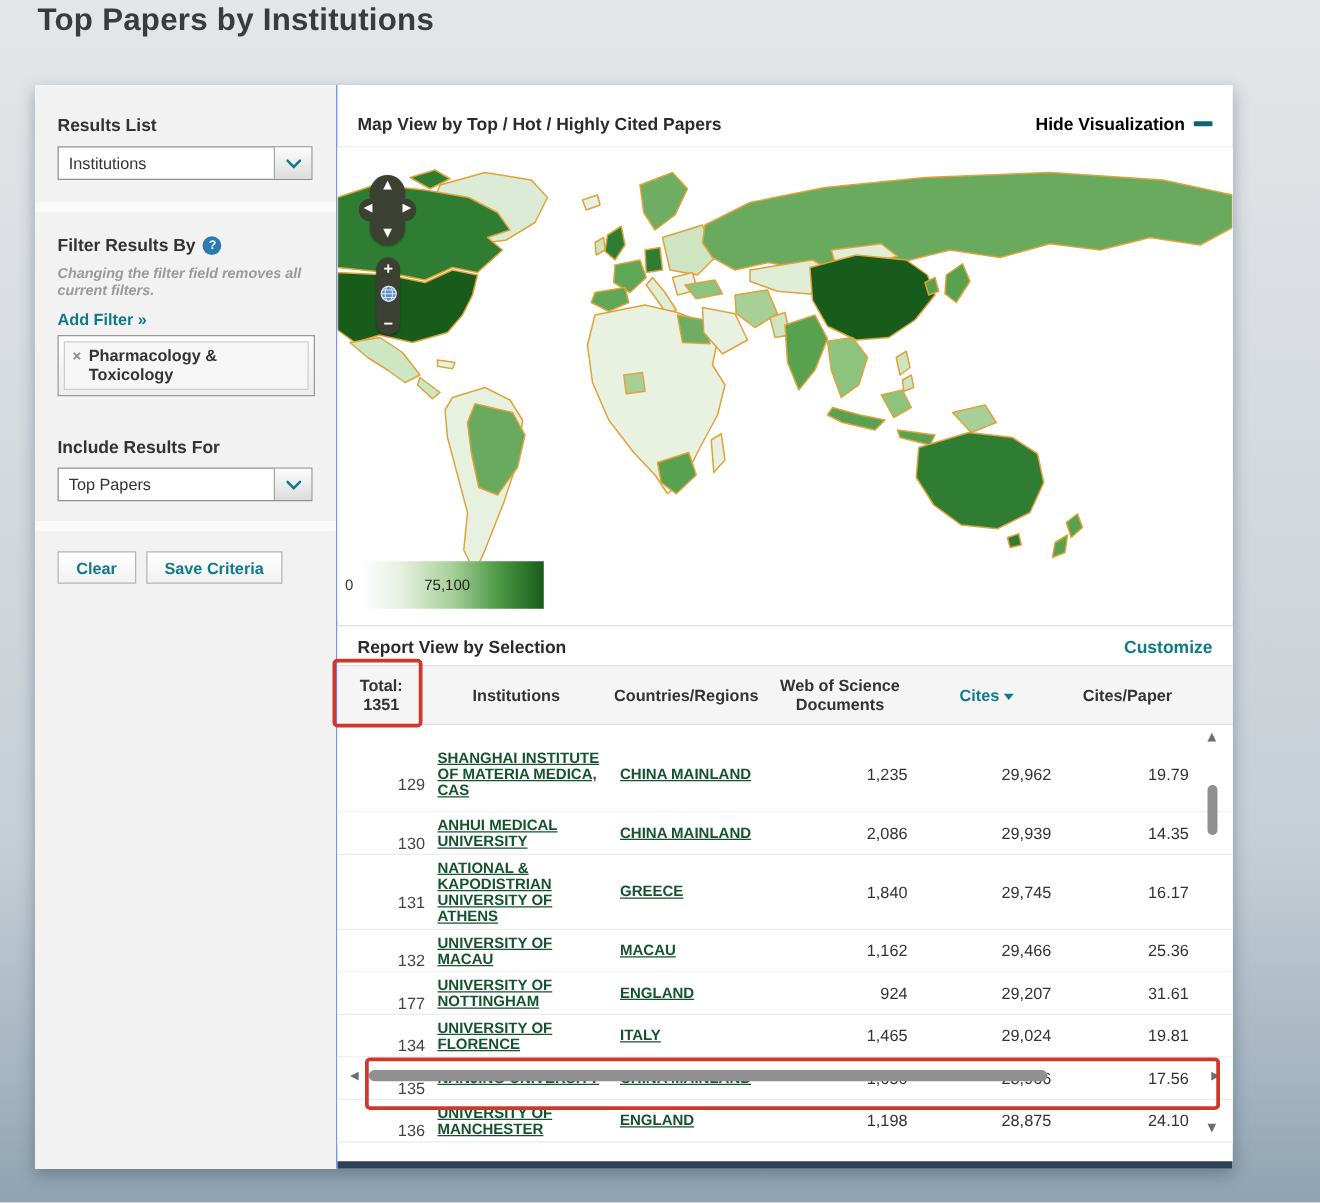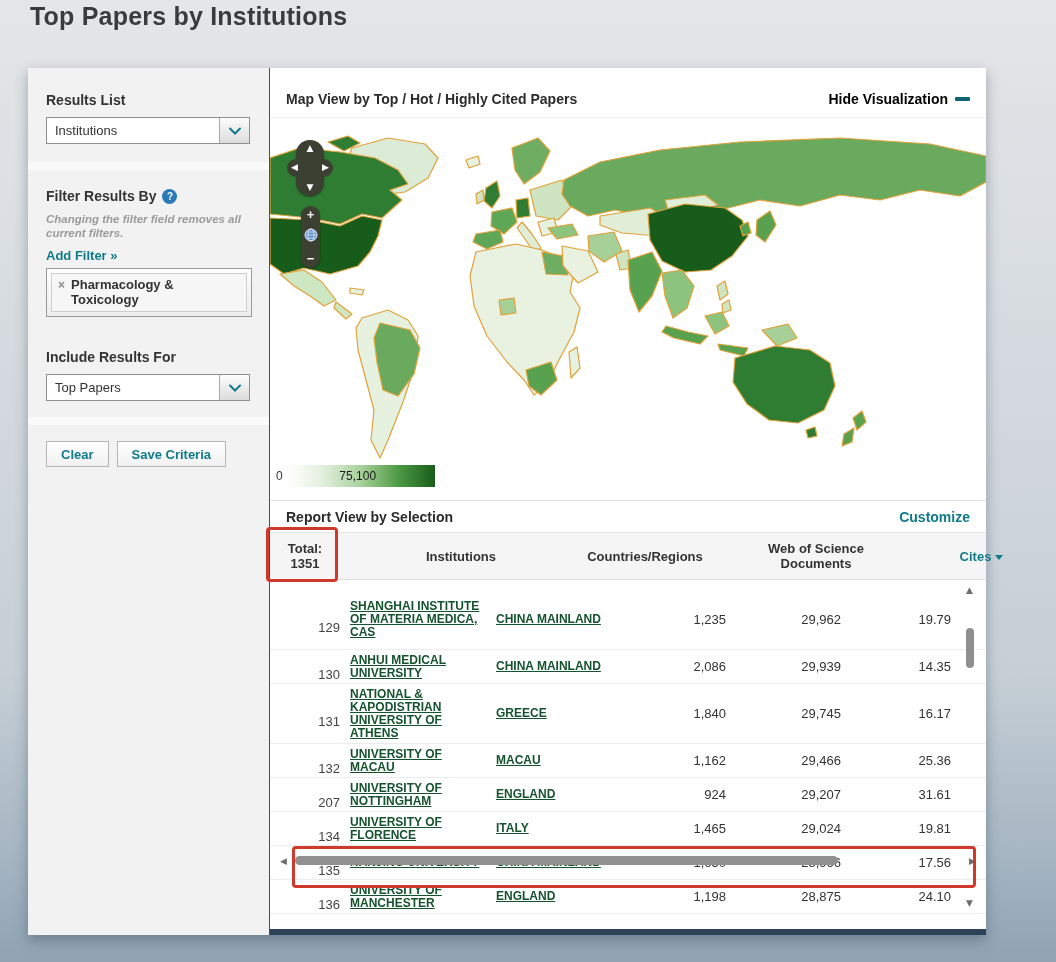--- a/index.html
+++ b/index.html
@@ -97,39 +97,38 @@
     position:absolute; left:31px; top:88px; width:19px; height:62px;
     background:#3c4033; border-radius:10px; box-shadow:0 1px 2px rgba(0,0,0,.4);
     display:flex; flex-direction:column; align-items:center; justify-content:space-between;
     padding:3px 0;
   }
   .zp-btn { color:#fff; font-size:13px; font-weight:bold; line-height:12px; cursor:pointer;}
   
   .map-legend { position:absolute; left:6px; bottom:11px; display:flex; align-items:center; gap:4px;}
   .leg-min { font-size:12px; color:#333; }
   .leg-bar {
-    position:relative; width:148px; height:22px;
+    position:relative; width:148px; height:38px;
     background:linear-gradient(90deg,#ffffff 0%,#e7f1e2 22%,#a9d19b 50%,#4e9a46 75%,#175c1b 100%);
   }
   .leg-max { position:absolute; left:48%; top:50%; transform:translate(-50%,-50%);
     font-size:12px; color:#1d1d1d; }
   
   .report-header {
     position:absolute; left:0; top:432px; width:100%; height:32px;
     border-top:1px solid #e0e0e0; display:flex; align-items:center; padding:0 16px;
     background:#fff;
   }
   .report-header .rh-title { font-size:14px; font-weight:bold; color:#2b2b2b; }
   .customize { margin-left:auto; font-size:14px; font-weight:bold; color:#0f7b8a; cursor:pointer; }
   .tgrid { display:grid; grid-template-columns:70px 146px 126px 120px 115px 110px 1fr; }
   .table-header {
     position:absolute; left:0; top:464px; width:100%; height:48px;
     background:#f5f5f6; border-top:1px solid #e3e3e3; border-bottom:1px solid #dedede;
     align-items:center;
-    gap:48px;
   }
   .th { font-size:13px; font-weight:bold; color:#333; text-align:center; line-height:15px;}
   .th.total { font-size:13px; }
   .th.cites { color:#0f7b8a; cursor:pointer; }
   .sort-tri {
     display:inline-block; width:0; height:0; margin-left:4px; vertical-align:middle;
     border-left:4px solid transparent; border-right:4px solid transparent; border-top:5px solid #0f7b8a;
   }
   .table-body {
     position:absolute; left:0; top:512px; width:100%; height:336px;
@@ -380,21 +379,21 @@
         <div class="trow tgrid h34">
           <div class="cell rank">132</div>
           <div class="cell inst">UNIVERSITY OF MACAU</div>
           <div class="cell ctry">MACAU</div>
           <div class="cell num">1,162</div>
           <div class="cell num">29,466</div>
           <div class="cell num">25.36</div>
           <div></div>
         </div>
         <div class="trow tgrid h34">
-          <div class="cell rank">207</div>
+          <div class="cell rank">177</div>
           <div class="cell inst">UNIVERSITY OF NOTTINGHAM</div>
           <div class="cell ctry">ENGLAND</div>
           <div class="cell num">924</div>
           <div class="cell num">29,207</div>
           <div class="cell num">31.61</div>
           <div></div>
         </div>
         <div class="trow tgrid h34">
           <div class="cell rank">134</div>
           <div class="cell inst">UNIVERSITY OF FLORENCE</div>

